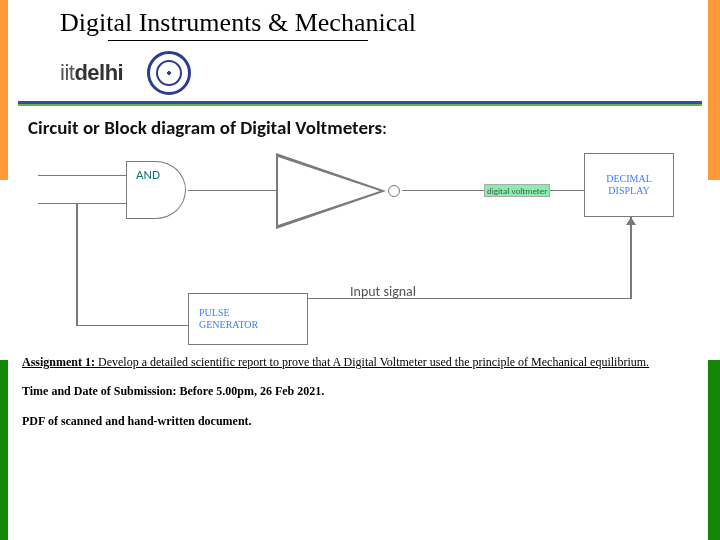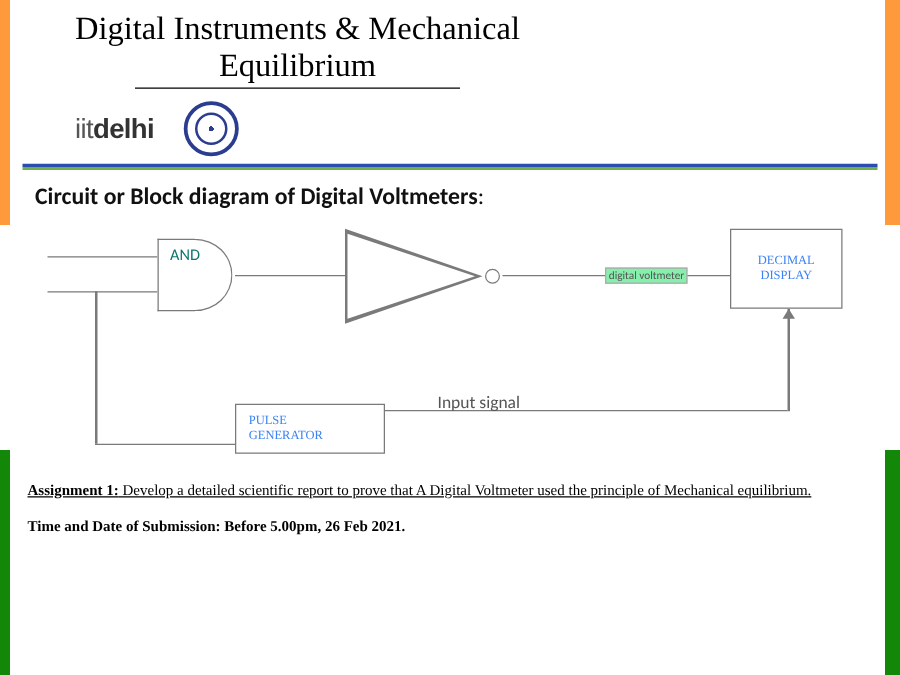--- a/index.html
+++ b/index.html
@@ -191,21 +191,20 @@
 <div class="flag-stripe flag-right">
   <div class="saffron"></div>
     <div class="white"></div>
     <div class="green"></div>
 </div>
 
 <div class="header">
   <div class="title-block">
     <div class="title">
       <span>Digital Instruments &amp; Mechanical</span><br>
-      <span>Equilibrium</span>
     </div>
     <div class="title-underline"></div>
   </div>
   <div class="brand">
     <span class="brand-text"><span>iit</span><span class="brand-bold">delhi</span></span>
     <div class="seal">
         <div class="seal-inner"></div>
       </div>
   </div>
 </div>
@@ -240,33 +239,34 @@
 
   <div class="tiny-label" style="left:466px; top:41px;">digital voltmeter</div>
 
   <div class="box" style="left:566px; top:10px; width:90px; height:64px;">
     <div>
       <span>DECIMAL</span><br>
       <span>DISPLAY</span>
     </div>
   </div>
 
-  <div class="box" style="left:170px; top:150px; width:120px; height:40px;">
+  <div class="box" style="left:170px; top:150px; width:120px; height:52px;">
     <div style="text-align:left; width:100%; padding-left:6px;">
       <span>PULSE</span><br>
       <span>GENERATOR</span>
     </div>
   </div>
 
   <div class="wire hwire" style="left:290px; top:155px; width:322px;"></div>
   <div class="wire vwire" style="left:612px; top:74px; height:82px;"></div>
 
   <div style="position:absolute; left:608px; top:74px; width:0;height:0;border-left:5px solid transparent;border-right:5px solid transparent;border-bottom:8px solid #7a7a7a;"></div>
 
   <div class="signal-label" style="left:332px; top:140px;">Input signal</div>
 </div>
 
 <div class="body-text">
   <p>
     <span class="b ul">Assignment 1:</span><span class="ul"> Develop a detailed scientific report to prove that A Digital Voltmeter used the principle of Mechanical equilibrium.</span>
   </p>
   <p class="b">Time and Date of Submission: Before 5.00pm, 26 Feb 2021.</p>
+  <p class="b">PDF of scanned and hand-written document.</p>
 </div>
 
 </body></html>

